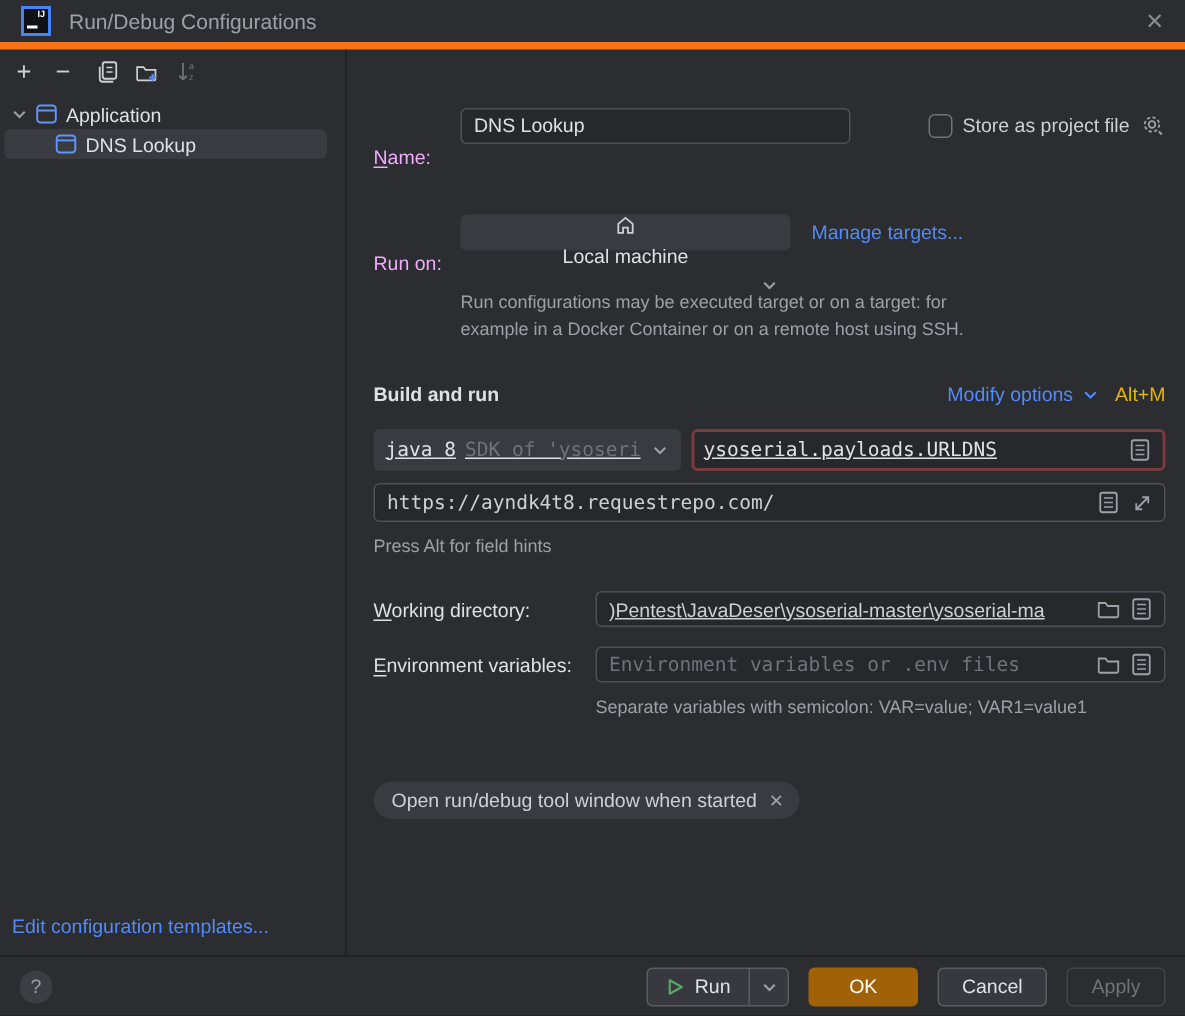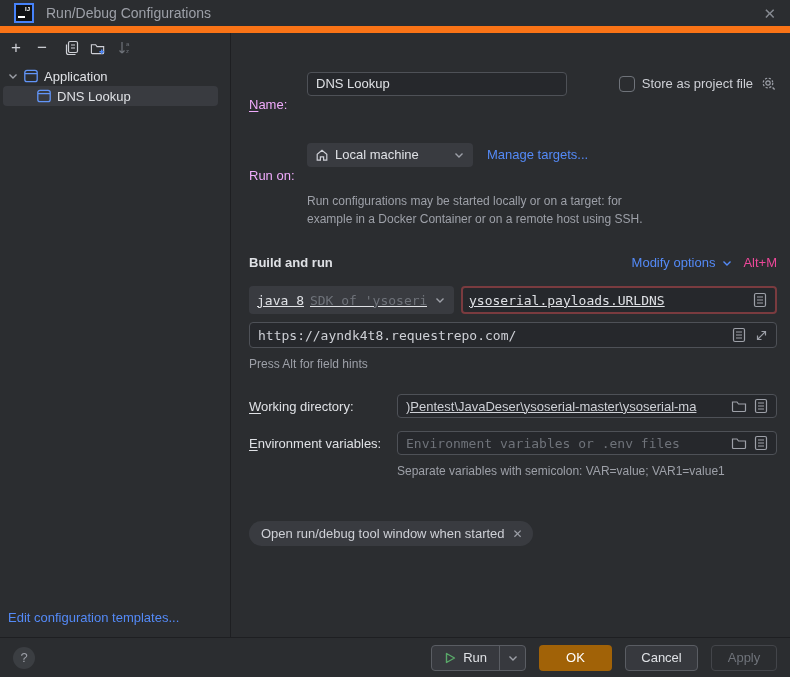--- a/index.html
+++ b/index.html
@@ -8,21 +8,21 @@
     position:relative; width:790px; height:677px;
     background:#2b2d30; color:#dfe1e5;
     font-family:"Liberation Sans", sans-serif; font-size:13px;
     overflow:hidden;
   }
   .mono { font-family:"DejaVu Sans Mono","Liberation Mono",monospace; }
 
   
   .titlebar {
     height:33px; display:flex; align-items:center; gap:12px;
-    padding:0 14px; border-bottom:7px solid #f97316;
+    padding:0 14px; border-bottom:5px solid #f97316;
   }
   .app-logo {
     width:20px; height:20px; background:#101114; border:2px solid #4682fa;
     position:relative; flex:0 0 auto;
   }
   .app-logo .ij { position:absolute; top:1px; right:2px; font-size:6px; font-weight:bold; color:#fff; letter-spacing:0px; }
   .app-logo .bar { position:absolute; left:2px; bottom:3px; width:7px; height:2px; background:#fff; }
   .title-text { color:#9da0a8; font-size:14px; }
   .close-btn { margin-left:auto; color:#868a91; font-size:15px; cursor:default; line-height:1; }
 
@@ -74,30 +74,30 @@
 
   .chk-group { margin-left:auto; display:flex; align-items:center; gap:7px; }
   .checkbox { width:16px; height:16px; border:1.5px solid #6f737a; border-radius:4px; background:transparent; }
   .chk-label { color:#ced0d6; }
   .gear-wrap { display:flex; align-items:flex-end; color:#9da0a8; }
 
   .dropdown {
     height:24px; background:#393b40; border-radius:4px; display:flex; align-items:center;
     gap:6px; padding:0 8px; color:#dfe1e5;
   }
-  .runon-dd { width:166px; }
+  .runon-dd { width:220px;flex-direction:column; }
   .dd-chevron { margin-left:auto; display:flex; }
 
   .link { color:#548af7; cursor:pointer; }
   .hint { color:#9da0a8; font-size:12px; line-height:16px; }
 
   .section-head { display:flex; align-items:center; margin:28px 0 16px 0; }
   .section-title { font-weight:bold; color:#dfe1e5; }
   .modify-group { margin-left:auto; display:flex; align-items:center; gap:6px; }
-  .shortcut { color:#ec4899; margin-left:4px; }
+  .shortcut { color:#eab308; margin-left:4px; }
 
   .jdk-row { margin-bottom:8px;text-decoration:underline; }
   .jdk-dd { width:205px; height:28px; font-size:13px; }
   .jdk-primary { color:#dfe1e5; }
   .jdk-secondary { color:#6f737a; white-space:nowrap; overflow:hidden; }
   .error-field {
     flex:1; margin-left:7px; height:28px; background:#26282c;
     border:2px solid #7a3b3f; border-radius:4px; display:flex; align-items:center; padding:0 6px;
   }
   .error-field input { flex:1; min-width:0; background:transparent; border:none; outline:none;
@@ -247,21 +247,21 @@
           <span class="dd-chevron">
             <svg width="12" height="12" viewBox="0 0 12 12" fill="none" stroke="#9da0a8" stroke-width="1.4">
               <path d="M2.5 4.5 L6 8 L9.5 4.5"></path>
             </svg>
           </span>
         </div>
         <span class="link" style="margin-left:14px;">Manage targets...</span>
       </div>
 
       
-      <div class="hint" style="margin-left:58px; margin-bottom:2px;">Run configurations may be started locally or on a target: for</div>
+      <div class="hint" style="margin-left:58px; margin-bottom:2px;">Run configurations may be executed target or on a target: for</div>
       <div class="hint" style="margin-left:58px;">example in a Docker Container or on a remote host using SSH.</div>
 
       
       <div class="section-head">
         <span class="section-title">Build and run</span>
         <span class="modify-group">
           <span class="link">Modify options</span>
           <svg width="12" height="12" viewBox="0 0 12 12" fill="none" stroke="#548af7" stroke-width="1.4">
             <path d="M2.5 4.5 L6 8 L9.5 4.5"></path>
           </svg>

